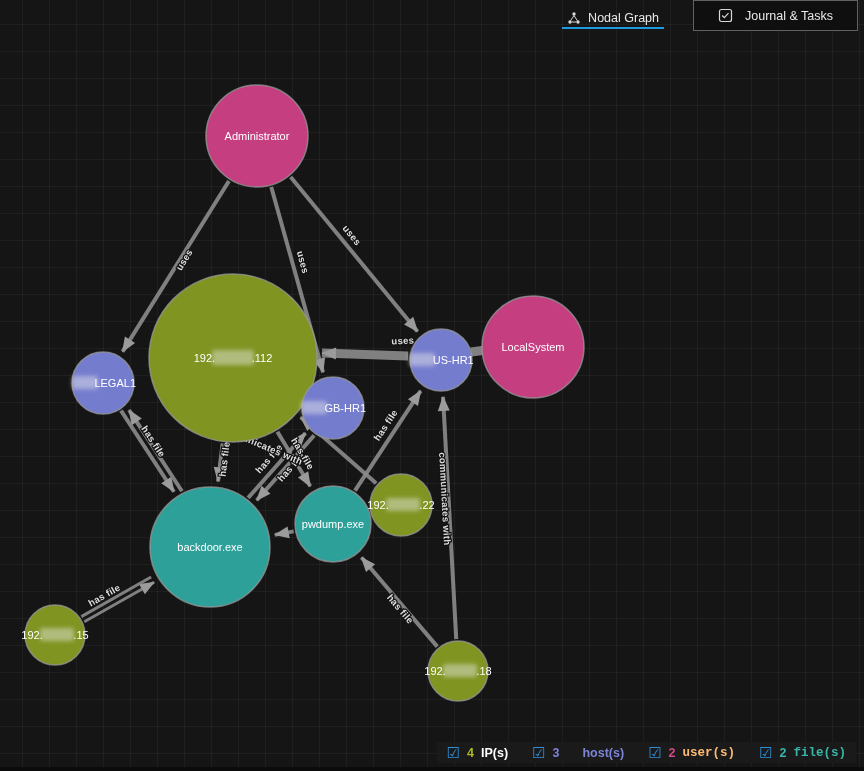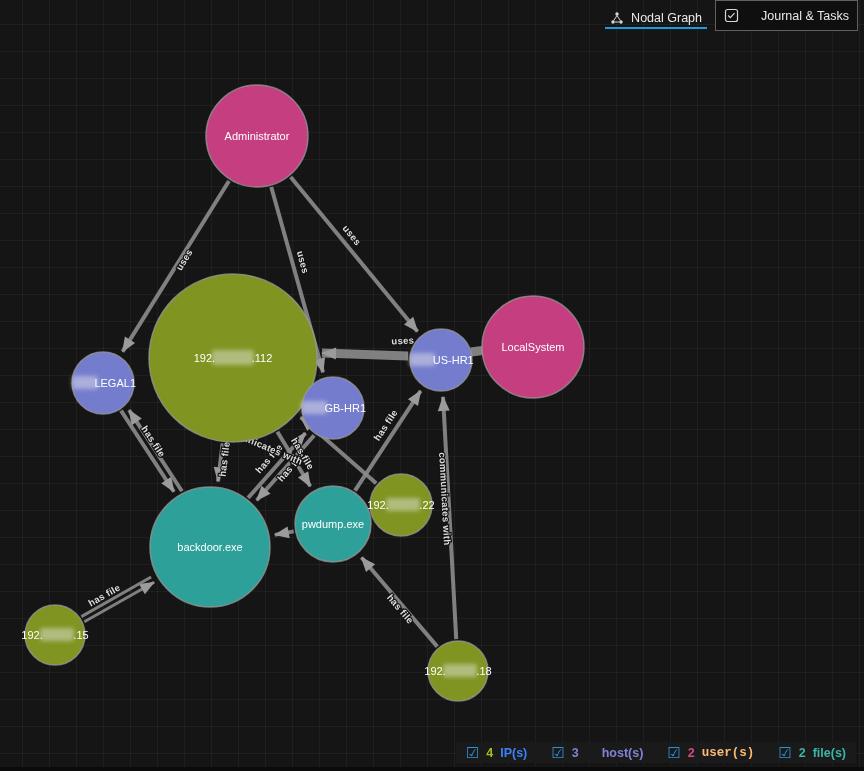--- a/index.html
+++ b/index.html
@@ -15,21 +15,21 @@
               paint-order:stroke;stroke:#141414;stroke-width:2.5px;font-weight:bold}
   .node-circle{stroke:#9a9a9a;stroke-opacity:.75;stroke-width:1.5}
   .node-label{font-size:11px;fill:#ffffff}
   .redact{fill:#ededed;opacity:.45;filter:url(#soft-blur)}
   
   .view-tabs{position:absolute;top:0;right:6px;height:38px;display:flex;align-items:flex-start;z-index:6}
   .tab{display:flex;align-items:center;gap:7px;color:#e9e9e9;font-size:12.5px;
        padding:11px 10px 9px;position:relative;cursor:default;white-space:nowrap}
   .tab.active::after{content:"";position:absolute;left:5px;right:5px;bottom:5px;height:2px;
        background:var(--accent,#1c9be0)}
-  .tab.boxed{border:1px solid #616161;background:#0f0f0f;padding:7px 8px;margin-left:3px;gap:22px}
+  .tab.boxed{border:1px solid #616161;background:#0f0f0f;padding:7px 24px;margin-left:24px;gap:12px}
   .ticon{display:flex;align-items:center}
   .ticon svg{display:block}
   
   .legend{position:absolute;right:8px;bottom:8px;display:flex;align-items:center;gap:24px;
           background:#1a1a1a;padding:3px 10px;z-index:6;font-size:12.5px;font-weight:bold}
   .legend-item{display:flex;align-items:center;gap:7px}
   .legend-item .cb{color:#2e8fd6;font-size:15px;line-height:1;font-weight:normal}
   .footer-bar{position:absolute;left:0;right:0;bottom:0;height:4px;background:#0b0b0b;z-index:5}
 </style>
 </head>
@@ -157,32 +157,32 @@
         </svg>
       </span>
       <span>Journal &amp; Tasks</span>
     </div>
   </nav>
 
 <div class="legend" id="entity-legend">
     <div class="legend-item">
       <span class="cb" style="color: rgb(46, 143, 214);">☑</span>
       <span style="color: rgb(173, 187, 31);">4</span>
-      <span style="color: #3b82f6;">IP(s)</span>
+      <span style="color: #ffffff;">IP(s)</span>
     </div>
     <div class="legend-item">
       <span class="cb" style="color: rgb(46, 143, 214);">☑</span>
       <span style="color: rgb(126, 131, 214);">3</span>
       <span style="color: rgb(126, 131, 214); margin-left: 16px;">host(s)</span>
     </div>
     <div class="legend-item">
       <span class="cb" style="color: rgb(46, 143, 214);">☑</span>
       <span style="color: rgb(209, 75, 132);">2</span>
       <span style="color: #fdba74; font-family: Liberation Mono, monospace;">user(s)</span>
     </div>
     <div class="legend-item">
       <span class="cb" style="color: rgb(46, 143, 214);">☑</span>
       <span style="color: rgb(58, 181, 170);">2</span>
-      <span style="color: rgb(58, 181, 170);">file(s)</span>
+      <span style="color: rgb(58, 181, 170); font-family: Liberation Mono, monospace;">file(s)</span>
     </div>
   </div>
 
 <div class="footer-bar"></div>
 
 </body></html>

